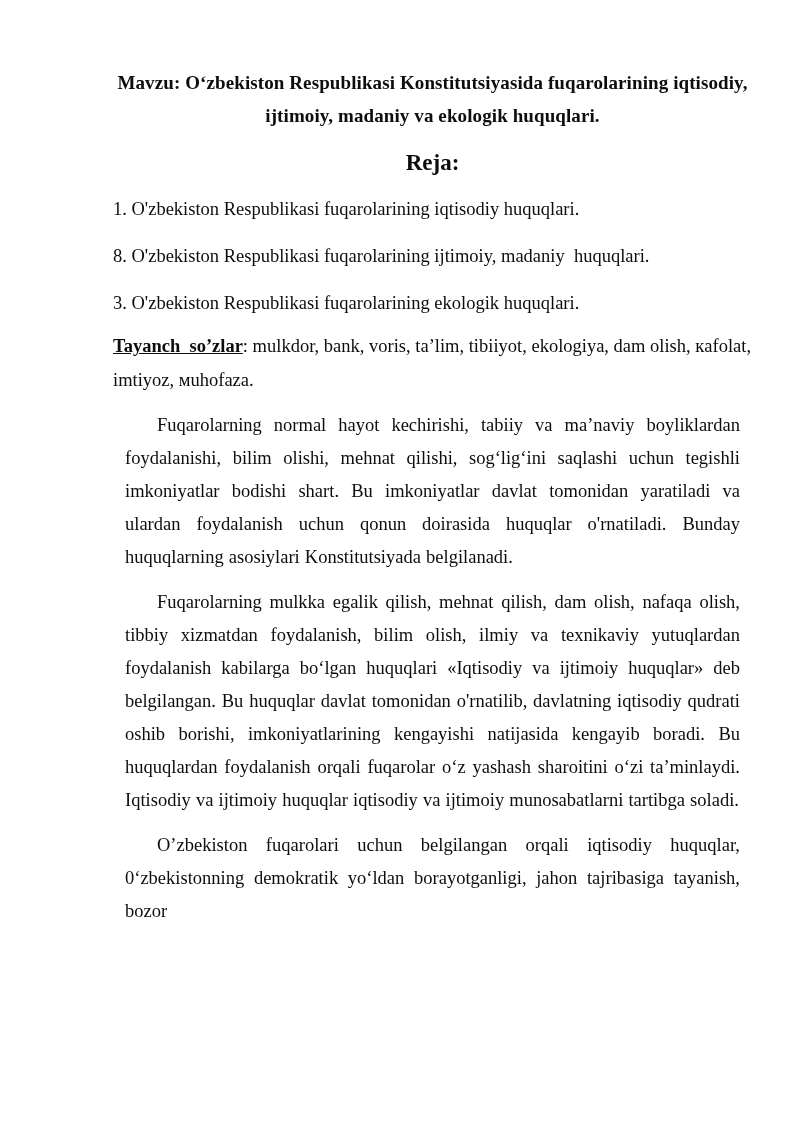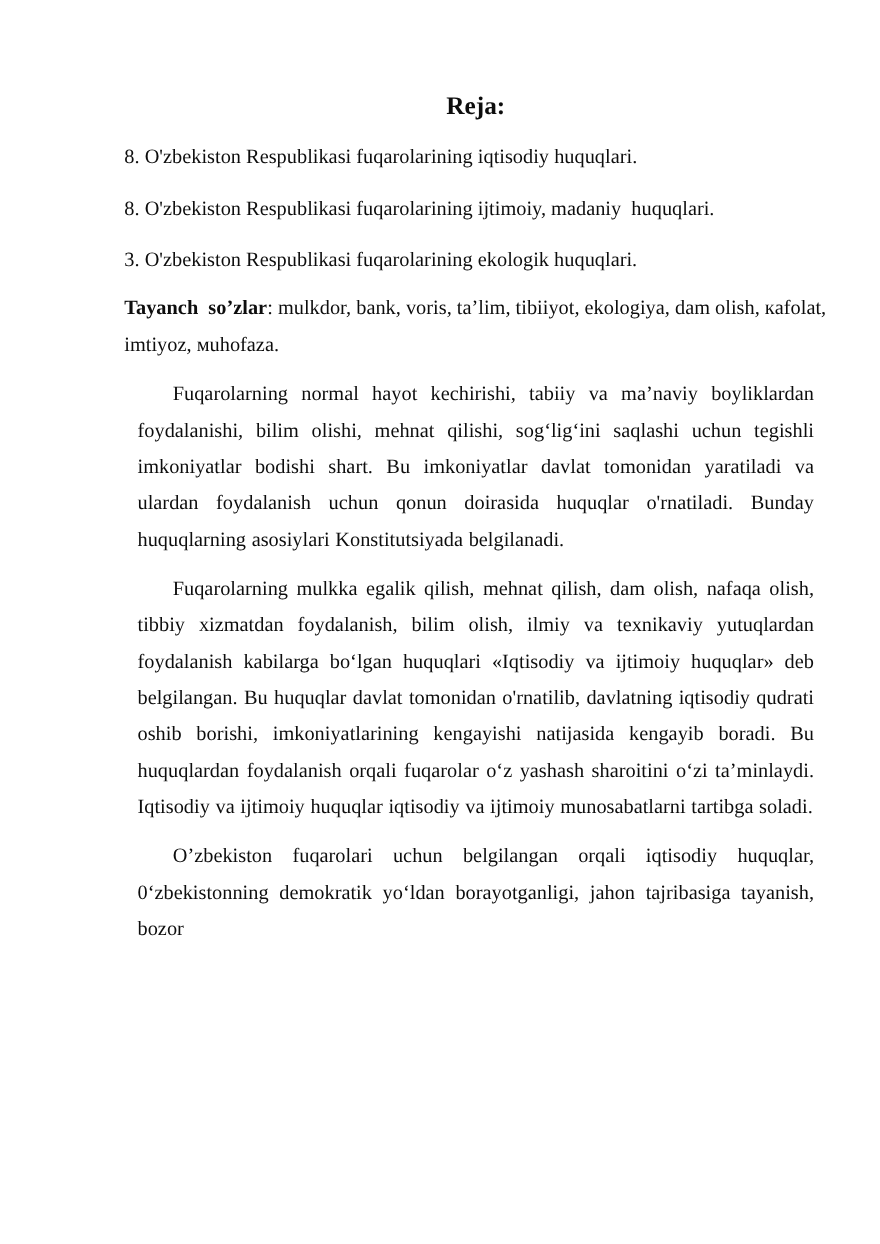--- a/index.html
+++ b/index.html
@@ -45,20 +45,21 @@
   }
   .keywords {
     margin: 9px 0 0 0;
     font-size: 18.5px;
     line-height: 34px;
     text-align: left;
   }
   .kw-label {
     font-weight: bold;
     white-space: pre-wrap;
+    text-decoration: underline;
   }
   .kw-text {
     font-weight: normal;
   }
   .body-block {
     margin-top: 11px;
   }
   .body-para {
     margin: 12px;
     font-size: 18.5px;
@@ -67,24 +68,25 @@
     text-indent: 32px;
     word-spacing: 0.5px;
   }
 </style>
 </head>
 <body>
 
 <div class="page">
   <div class="content">
 
+    <h1 class="doc-title">Mavzu: Oʻzbekiston Respublikasi Konstitutsiyasida fuqarolarining iqtisodiy, ijtimoiy, madaniy va ekologik huquqlari.</h1>
 
     <h2 class="plan-heading">Reja:</h2>
 
-    <p class="plan-item">8. O'zbekiston Respublikasi fuqarolarining iqtisodiy huquqlari.</p>
+    <p class="plan-item">1. O'zbekiston Respublikasi fuqarolarining iqtisodiy huquqlari.</p>
     <p class="plan-item">8. O'zbekiston Respublikasi fuqarolarining ijtimoiy, madaniy  huquqlari.</p>
     <p class="plan-item">3. O'zbekiston Respublikasi fuqarolarining ekologik huquqlari.</p>
 
     <p class="keywords"><span class="kw-label">Tayanch  soʼzlar</span><span class="kw-text">: mulkdor, bank, voris, taʼlim, tibiiyot, ekologiya, dam olish, кafolat, imtiyoz, мuhofaza.</span></p>
 
     <div class="body-block">
       <p class="body-para">Fuqarolarning normal hayot kechirishi, tabiiy va maʼnaviy boyliklardan foydalanishi, bilim olishi, mehnat qilishi, sogʻligʻini saqlashi uchun tegishli imkoniyatlar bodishi shart. Bu imkoniyatlar davlat tomonidan yaratiladi va ulardan foydalanish uchun qonun doirasida huquqlar o'rnatiladi. Bunday huquqlarning asosiylari Konstitutsiyada belgilanadi.</p>
       <p class="body-para">Fuqarolarning mulkka egalik qilish, mehnat qilish, dam olish, nafaqa olish, tibbiy xizmatdan foydalanish, bilim olish, ilmiy va texnikaviy yutuqlardan foydalanish kabilarga boʻlgan huquqlari «Iqtisodiy va ijtimoiy huquqlar» deb belgilangan. Bu huquqlar davlat tomonidan o'rnatilib, davlatning iqtisodiy qudrati oshib borishi, imkoniyatlarining kengayishi natijasida kengayib boradi. Bu huquqlardan foydalanish orqali fuqarolar oʻz yashash sharoitini oʻzi taʼminlaydi. Iqtisodiy va ijtimoiy huquqlar iqtisodiy va ijtimoiy munosabatlarni tartibga soladi.</p>
       <p class="body-para">Oʼzbekiston fuqarolari uchun belgilangan orqali iqtisodiy huquqlar, 0ʻzbekistonning demokratik yoʻldan borayotganligi, jahon tajribasiga tayanish, bozor</p>
     </div>

